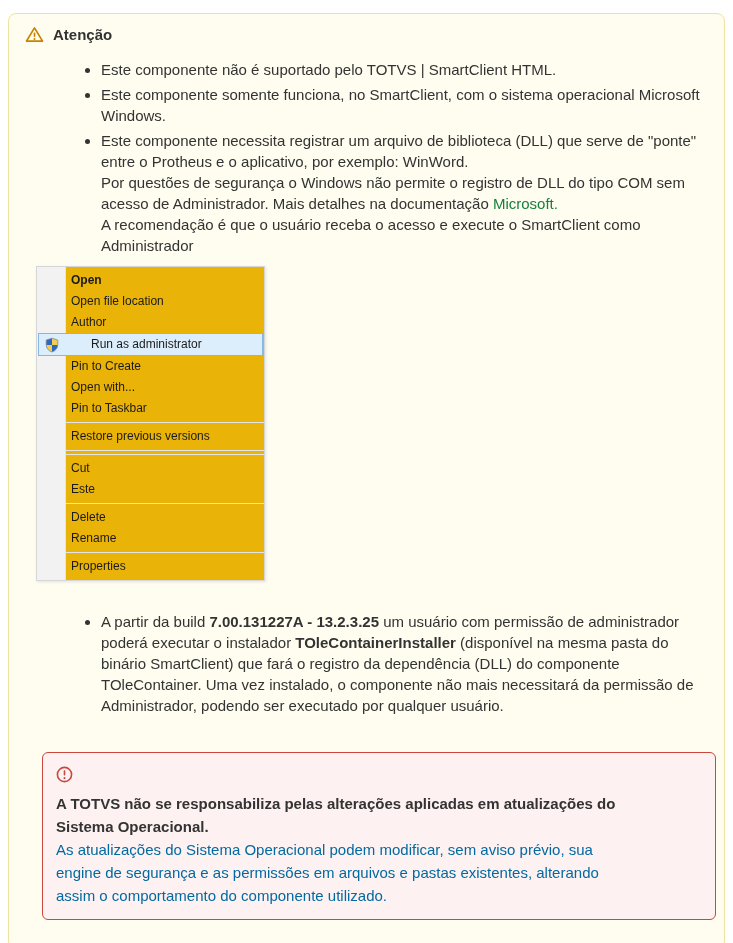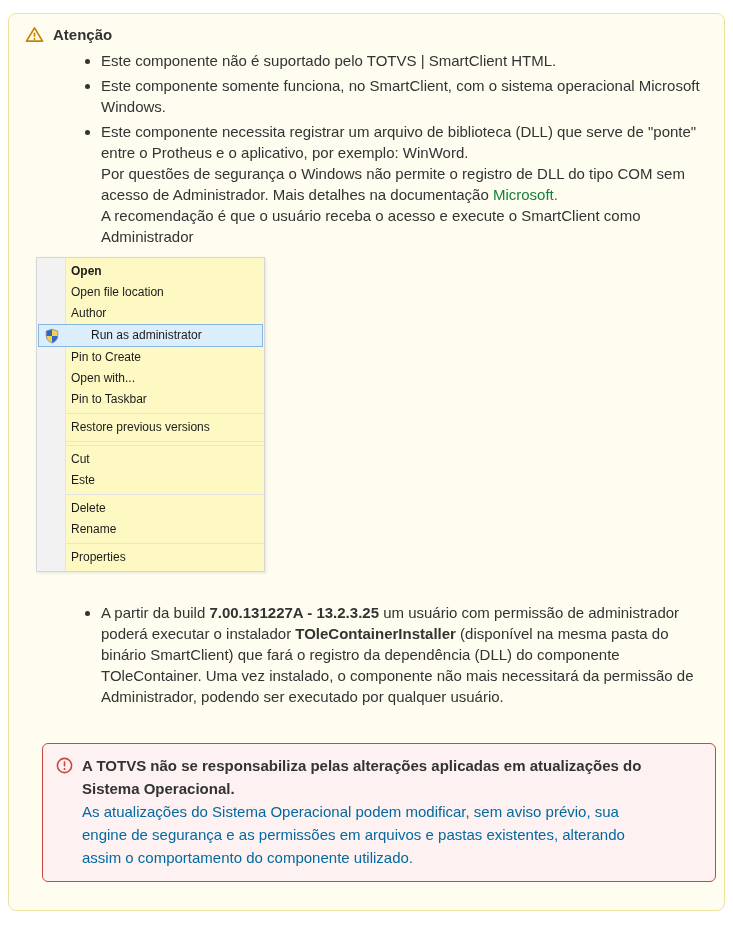--- a/index.html
+++ b/index.html
@@ -10,31 +10,31 @@
     background:#fffdf0;
     border:1px solid #ede39e;
     border-radius:8px;
     padding:10px 8px 28px 16px;
     box-sizing:border-box;
   }
 
   .note-header { display:flex; align-items:flex-start; gap:9px; font-size:15px; font-weight:700; color:#333; padding-top:2px; }
   .note-header svg { flex:0 0 auto; display:block; }
 
-  ul.bullets { margin:7px 0 0 0; padding-left:76px; list-style:disc; }
+  ul.bullets { margin:16px 0 0 0; padding-left:76px; list-style:disc; }
   ul.bullets li { font-size:15px; line-height:21px; margin-bottom:4px; max-width:618px; color:#333; }
   .para { }
   .b { font-weight:700; }
   a.link { color:#15803d; text-decoration:none; cursor:pointer; }
 
   
   .menu {
     width:229px;
     margin:10px 0 30px 11px;
-    background:#fef9c3;
+    background:#eab308;
     border:1px solid #d6d6d6;
     position:relative;
     padding:3px 0;
     box-shadow:1px 1px 3px rgba(0,0,0,0.10);
     box-sizing:border-box;
   }
   .menu-gutter { position:absolute; left:0; top:0; bottom:0; width:28px; background:#f2f2f2; border-right:1px solid #e4e4e4; }
   .menu-items { position:relative; }
   .menu-item { position:relative; height:21px; line-height:21px; padding-left:34px; font-size:12px; color:#1b1b1b; cursor:default; white-space:nowrap; }
   .menu-item.bold { font-weight:700; }
@@ -52,20 +52,21 @@
 
   
   .error-box {
     display:flex; align-items:flex-start; gap:9px;
     margin:36px 0 0 17px;
     background:#fdf2f1;
     border:1px solid #c9473f;
     border-radius:6px;
     padding:10px 14px 12px 13px;
     box-sizing:border-box;
+    flex-direction:column;
   }
   .error-box svg { flex:0 0 auto; margin-top:3px; display:block; }
   .error-text { font-size:15px; line-height:23px; max-width:585px; }
   .error-title { font-weight:700; color:#333; }
   .error-body { color:#0369a1; }
 </style>
 </head>
 <body>
 
 <div class="note-box">

